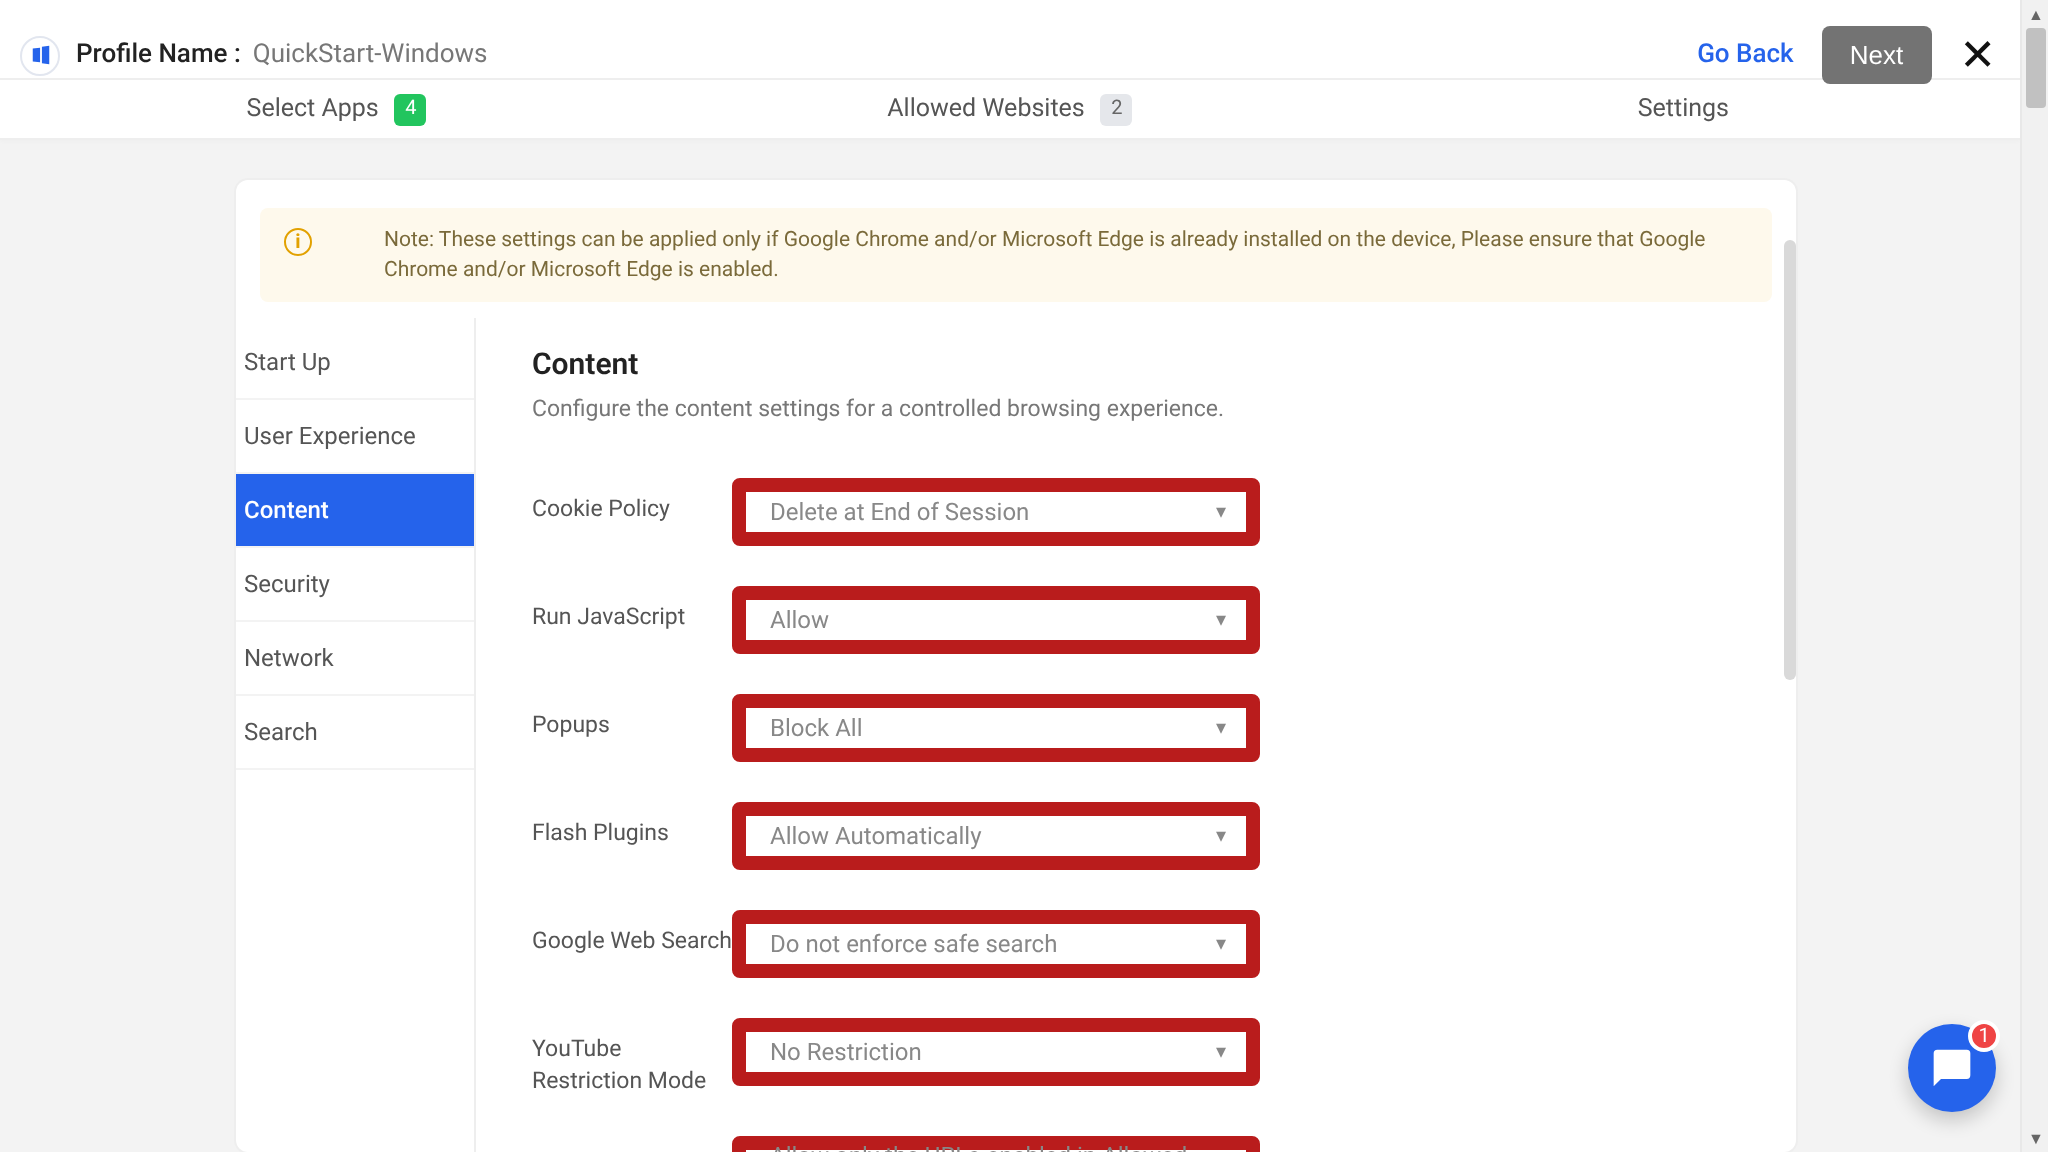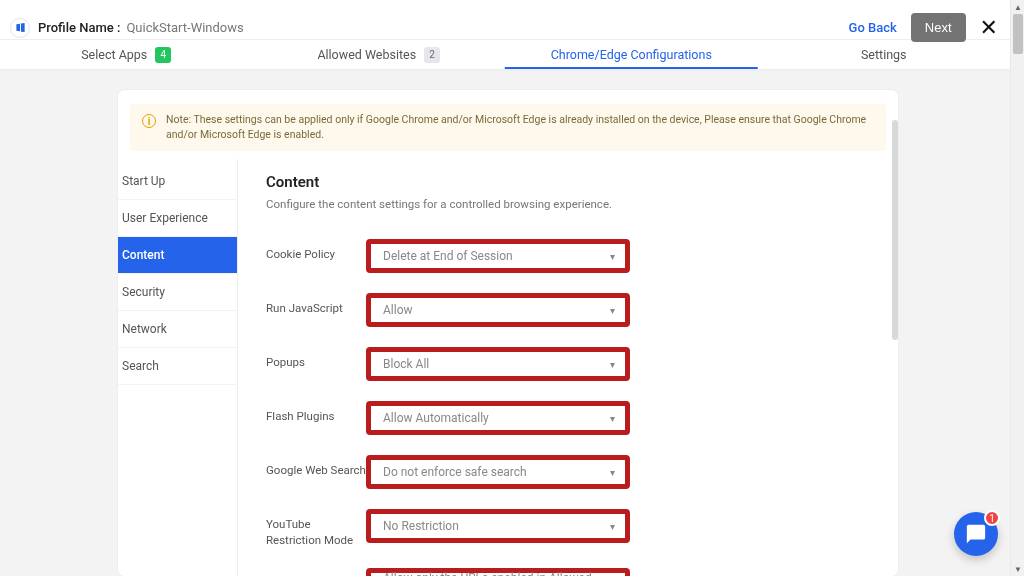--- a/index.html
+++ b/index.html
@@ -33,36 +33,36 @@
   .tab .badge.gray  { background:#e5e7eb; color:#666; }
 
   
   .canvas { width:1010px; height:506px; overflow:hidden; position:relative; }
   .card { position:absolute; left:118px; top:20px; width:780px; height:486px; background:#fff; border-radius:6px; box-shadow:0 0 0 1px #eee; overflow:hidden; }
   .inner-scroll { position:absolute; right:0; top:0; width:6px; height:100%; }
   .inner-scroll .ithumb { position:absolute; top:30px; left:0; width:6px; height:220px; background:#d9d9d9; border-radius:3px; }
 
   .note { margin:14px 12px 0 12px; background:#fef9ec; border-radius:4px; padding:9px 12px; display:flex; align-items:flex-start; gap:10px; }
   .note-icon { width:14px; height:14px; border:1.5px solid #e2a100; border-radius:50%; display:flex; align-items:center; justify-content:center; color:#e2a100; font-size:10px; font-weight:700; flex:none; margin-top:1px; }
-  .note-text { font-size:10.5px; color:#7a6a3a; line-height:1.4; }
+  .note-text { font-size:10.5px; color:#7a6a3a; line-height:1.4;margin-left:26px; }
 
   .body { display:flex; margin-top:8px; height:calc(100% - 50px); }
 
   .vtabs { width:120px; border-right:1px solid #eee; padding:4px 0 0 0; }
   .vtab { font-size:12px; color:#555; text-align:left; padding:11px 4px; cursor:pointer; border-bottom:1px solid #f3f3f3; }
   .vtab.active { background:#2563eb; color:#fff; font-weight:500; }
 
   .content { flex:1; padding:14px 28px 0 28px; overflow:hidden; }
   .content h2 { font-size:15px; font-weight:600; color:#222; }
   .content p.desc { font-size:11.5px; color:#777; margin-top:6px; }
 
   .field { display:flex; align-items:flex-start; margin-top:20px; }
   .field:first-of-type { margin-top:28px; }
   .flabel { width:100px; font-size:11.5px; color:#555; padding-top:8px; line-height:1.35; }
-  .select { width:264px; border:5px solid #b91c1c; border-radius:4px; height:34px; display:flex; align-items:center; padding:0 12px; font-size:12px; color:#888; position:relative; cursor:pointer; background:#fff; }
+  .select { width:264px; border:7px solid #b91c1c; border-radius:4px; height:34px; display:flex; align-items:center; padding:0 12px; font-size:12px; color:#888; position:relative; cursor:pointer; background:#fff; }
   .select .caret { position:absolute; right:10px; color:#888; font-size:10px; }
 
   
   .chat { position:absolute; right:26px; bottom:20px; width:44px; height:44px; border-radius:50%; background:#2563eb; display:flex; align-items:center; justify-content:center; box-shadow:0 4px 10px rgba(0,0,0,0.2); cursor:pointer; }
   .chat svg { width:22px; height:22px; fill:#fff; }
   .chat .dot { position:absolute; top:-2px; right:-2px; width:16px; height:16px; border-radius:50%; background:#ef4444; color:#fff; font-size:10px; display:flex; align-items:center; justify-content:center; border:2px solid #fff; }
 </style>
 </head>
 <body>
 
@@ -81,23 +81,20 @@
 </div>
 
 <div class="tabstrip">
   <div class="tab">
     <span>Select Apps</span>
     <span class="badge green">4</span>
   </div>
   <div class="tab">
     <span>Allowed Websites</span>
     <span class="badge gray">2</span>
-  </div>
-  <div class="tab active">
-    <span>Chrome/Edge Configurations</span>
   </div>
   <div class="tab">
     <span>Settings</span>
   </div>
 </div>
 
 <div class="canvas">
   <div class="card">
 
     <div class="note">

